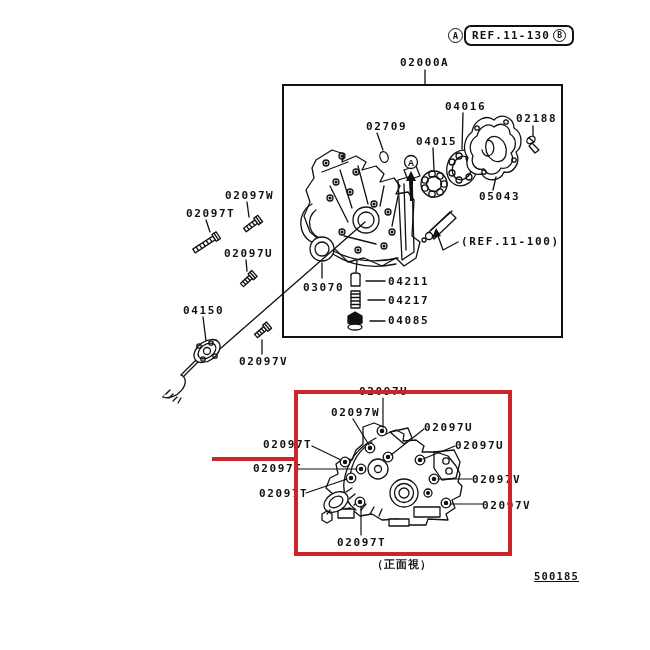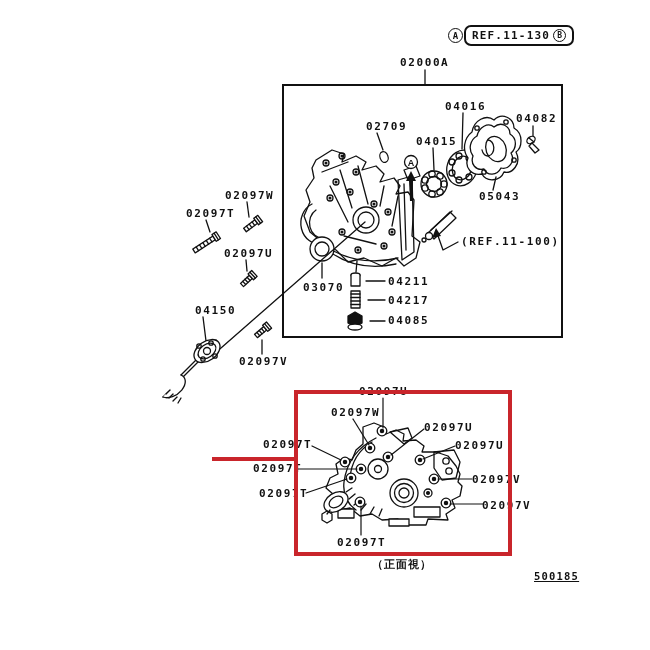--- a/index.html
+++ b/index.html
@@ -317,32 +317,32 @@
         <span>B</span>
       </span>
   </div>
 
   <div class="lbl" style="left:400px;top:57px;">02000A</div>
   <div class="frame" style="left:282px;top:84px;width:281px;height:254px;"></div>
 
   <div class="lbl" style="left:366px;top:121px;">02709</div>
   <div class="lbl" style="left:416px;top:136px;">04015</div>
   <div class="lbl" style="left:445px;top:101px;">04016</div>
-  <div class="lbl" style="left:516px;top:113px;">04082</div>
+  <div class="lbl" style="left:516px;top:113px;">02188</div>
   <div class="lbl" style="left:479px;top:191px;">05043</div>
   <div class="lbl" style="left:461px;top:236px;">(REF.11-100)</div>
   <div class="lbl" style="left:303px;top:282px;">03070</div>
   <div class="lbl" style="left:388px;top:276px;">04211</div>
   <div class="lbl" style="left:388px;top:295px;">04217</div>
   <div class="lbl" style="left:388px;top:315px;">04085</div>
 
   <div class="lbl" style="left:225px;top:190px;">02097W</div>
   <div class="lbl" style="left:186px;top:208px;">02097T</div>
   <div class="lbl" style="left:224px;top:248px;">02097U</div>
-  <div class="lbl" style="left:183px;top:305px;margin-left:12px;">04150</div>
+  <div class="lbl" style="left:183px;top:305px;">04150</div>
   <div class="lbl" style="left:239px;top:356px;">02097V</div>
 
   <div class="lbl" style="left:359px;top:386px;">02097U</div>
   <div class="lbl" style="left:331px;top:407px;">02097W</div>
   <div class="lbl" style="left:424px;top:422px;">02097U</div>
   <div class="lbl" style="left:455px;top:440px;">02097U</div>
   <div class="lbl" style="left:472px;top:474px;">02097V</div>
   <div class="lbl" style="left:482px;top:500px;">02097V</div>
   <div class="lbl" style="left:263px;top:439px;">02097T</div>
   <div class="lbl" style="left:253px;top:463px;">02097T</div>

